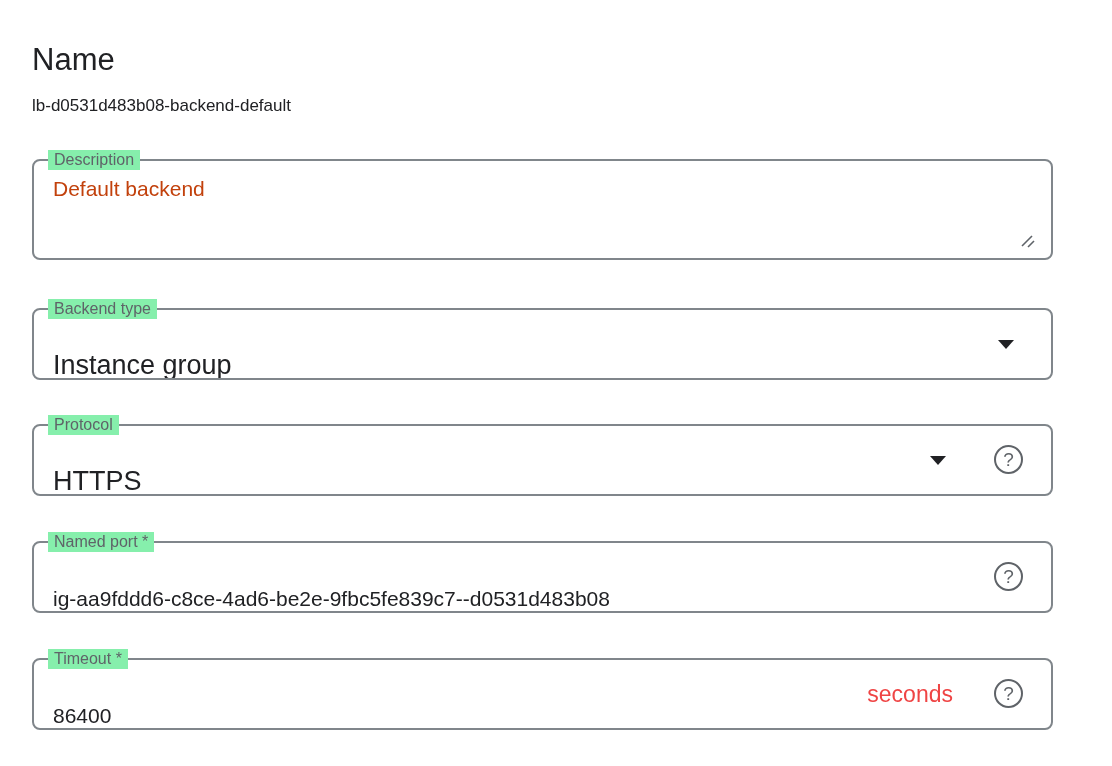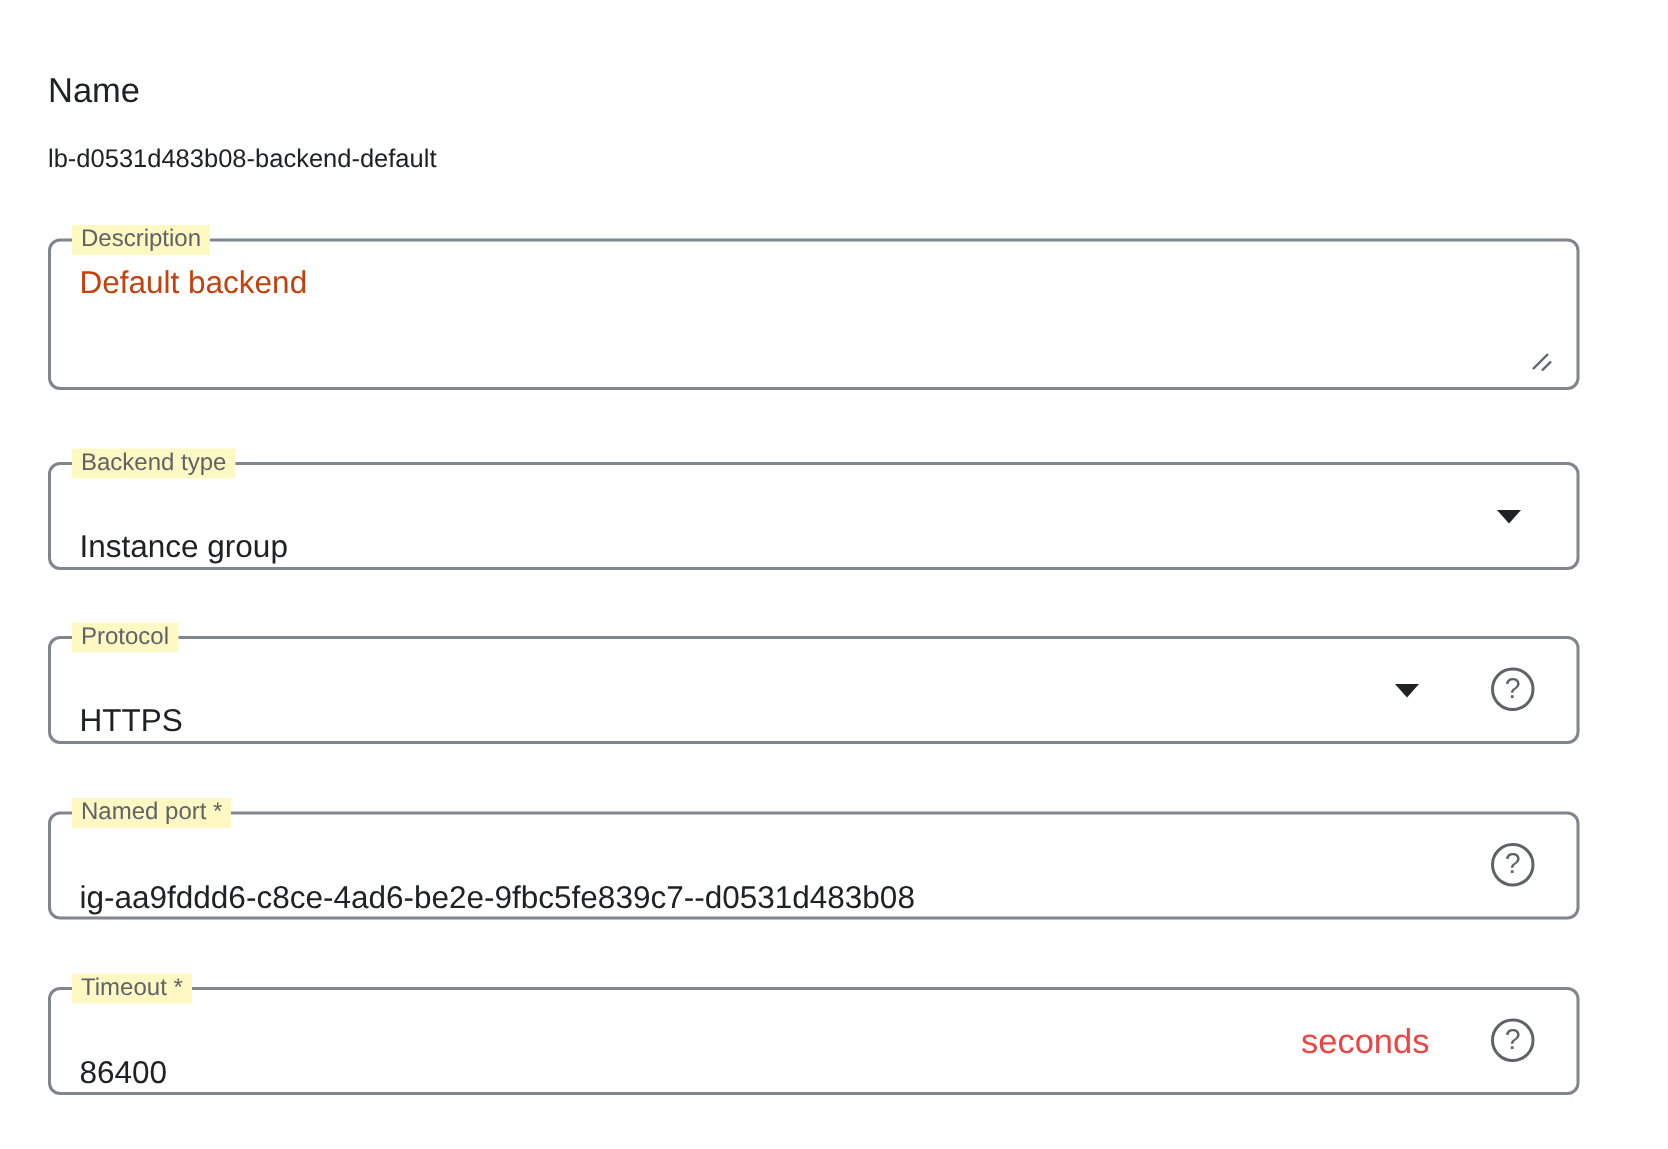--- a/index.html
+++ b/index.html
@@ -8,40 +8,40 @@
     width: 1112px; height: 766px;
     background: #ffffff;
     font-family: "Liberation Sans", sans-serif;
     color: #202124;
     overflow: hidden;
   }
   .form { width: 1021px; margin-left: 32px; }
 
   .name-label {
     margin-top: 46px;
-    font-size: 23px; font-weight: 500; line-height: 28px;
+    font-size: 31px; font-weight: 500; line-height: 28px;
     color: #202124;
   }
   .name-value {
     margin-top: 18px;
     font-size: 17px; font-weight: 400; line-height: 28px;
     color: #202124;
   }
 
   .field {
     position: relative;
     width: 1021px;
     border: 2px solid #80868b;
     border-radius: 8px;
     background: #ffffff;
   }
   .field-label {
     position: absolute;
     top: -11px; left: 14px;
-    background: #fef9c3;
+    background: #86efac;
     padding: 0 6px;
     font-size: 16px; line-height: 20px;
     color: #5f6368;
     white-space: nowrap;
   }
 
   .f-description { margin-top: 39px; height: 101px; }
   .desc-input {
     display: block;
     width: 100%; height: 74px;
@@ -62,21 +62,21 @@
     height: 72px;
     display: flex; align-items: flex-end;
     padding: 0 120px 0 19px;
   }
   .f-backend-type { margin-top: 48px; }
   .f-protocol    { margin-top: 44px; }
   .f-named-port  { margin-top: 45px; }
   .f-timeout     { margin-top: 45px; }
 
   .value-text {
-    font-size: 21px; color: #202124; line-height: 26px;
+    font-size: 27px; color: #202124; line-height: 26px;
     white-space: nowrap; overflow: hidden;
   }
   .line-input {
     flex: 1;
     border: none; outline: none; background: transparent;
     padding: 0; margin: 0;
     font-family: "Liberation Sans", sans-serif;
     font-size: 21px; color: #202124;
   }
 

